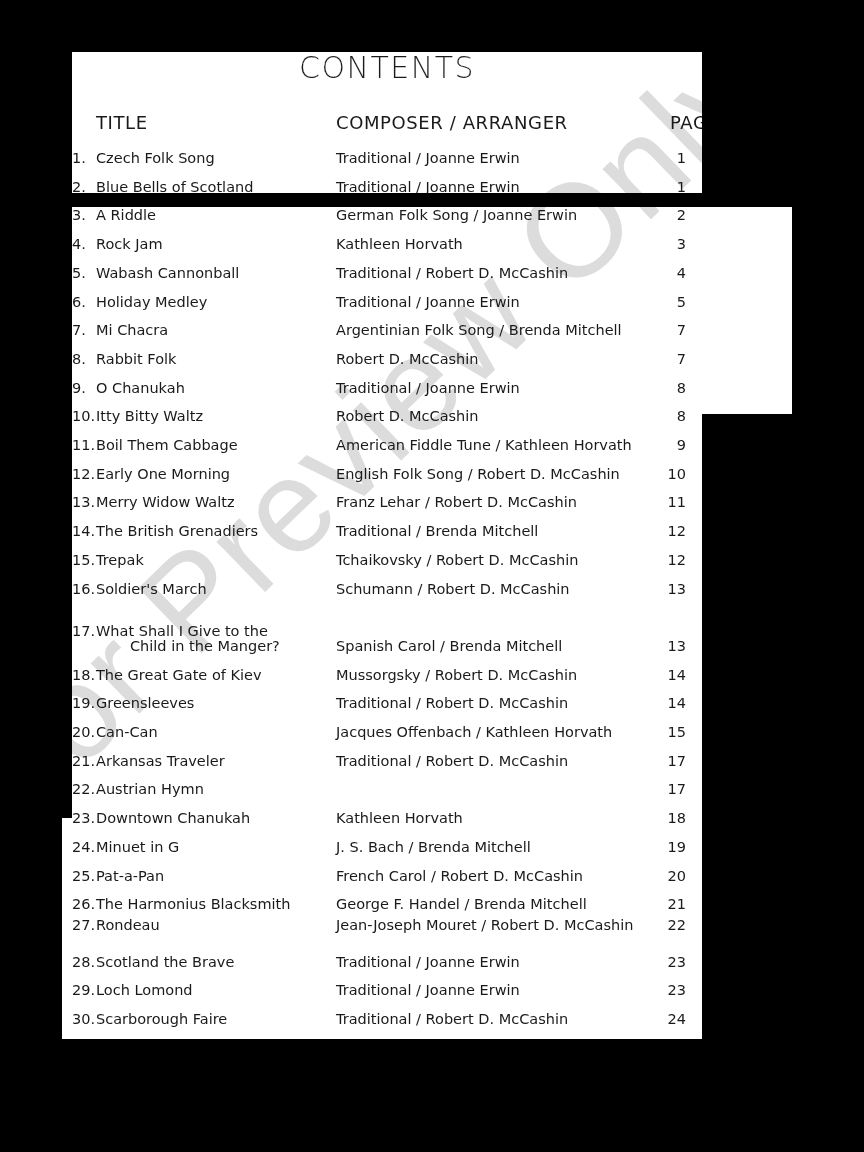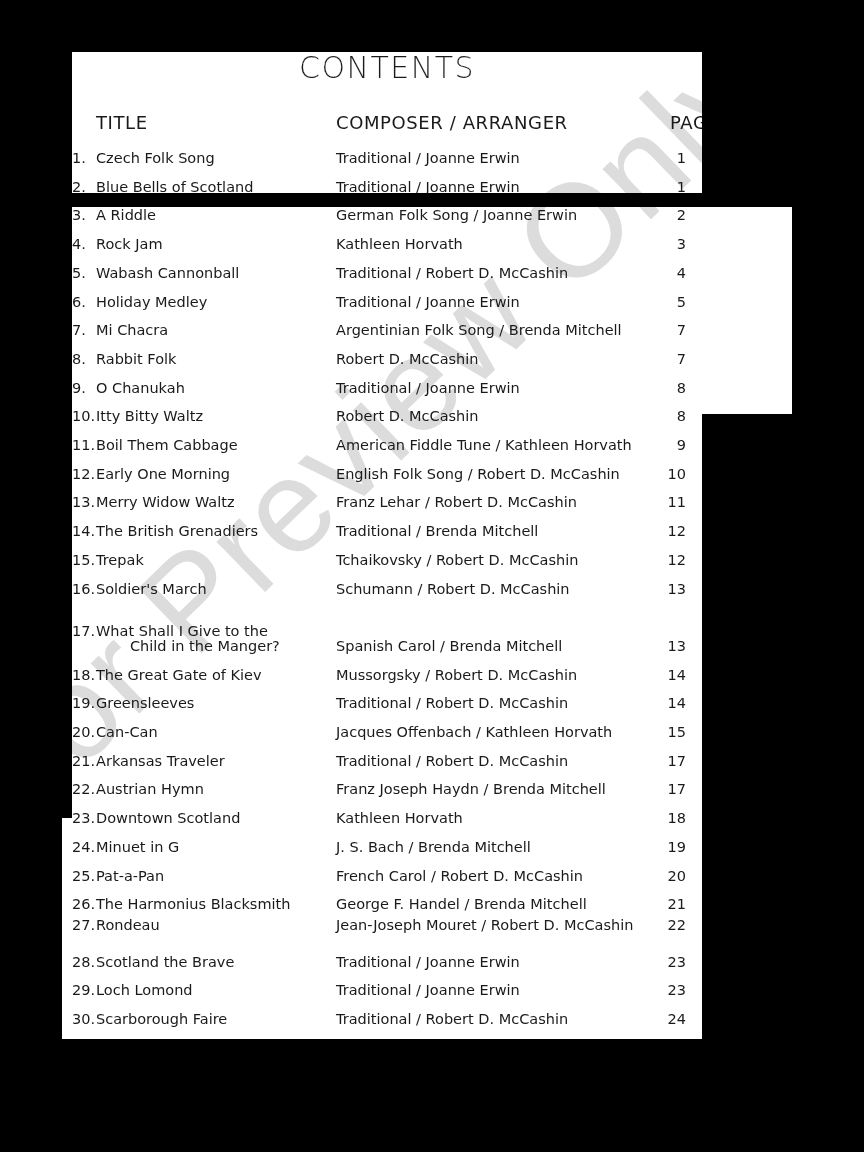--- a/index.html
+++ b/index.html
@@ -299,26 +299,25 @@
       </div>
       <div class="toc-row" style="top: 752.7px;">
         <span class="cell-num">21.</span>
         <span class="cell-title">Arkansas Traveler</span>
         <span class="cell-composer">Traditional / Robert D. McCashin</span>
         <span class="cell-page">17</span>
       </div>
       <div class="toc-row" style="top: 781.4px;">
         <span class="cell-num">22.</span>
         <span class="cell-title">Austrian Hymn</span>
-        <span class="cell-composer">Franz Joseph Haydn / Brenda Mitchell</span>
         <span class="cell-page">17</span>
       </div>
       <div class="toc-row" style="top: 810.1px;">
         <span class="cell-num">23.</span>
-        <span class="cell-title">Downtown Scotland</span>
+        <span class="cell-title">Downtown Chanukah</span>
         <span class="cell-composer">Kathleen Horvath</span>
         <span class="cell-page">18</span>
       </div>
       <div class="toc-row" style="top: 838.8px;">
         <span class="cell-num">24.</span>
         <span class="cell-title">Minuet in G</span>
         <span class="cell-composer">J. S. Bach / Brenda Mitchell</span>
         <span class="cell-page">19</span>
       </div>
       <div class="toc-row" style="top: 867.5px;">

